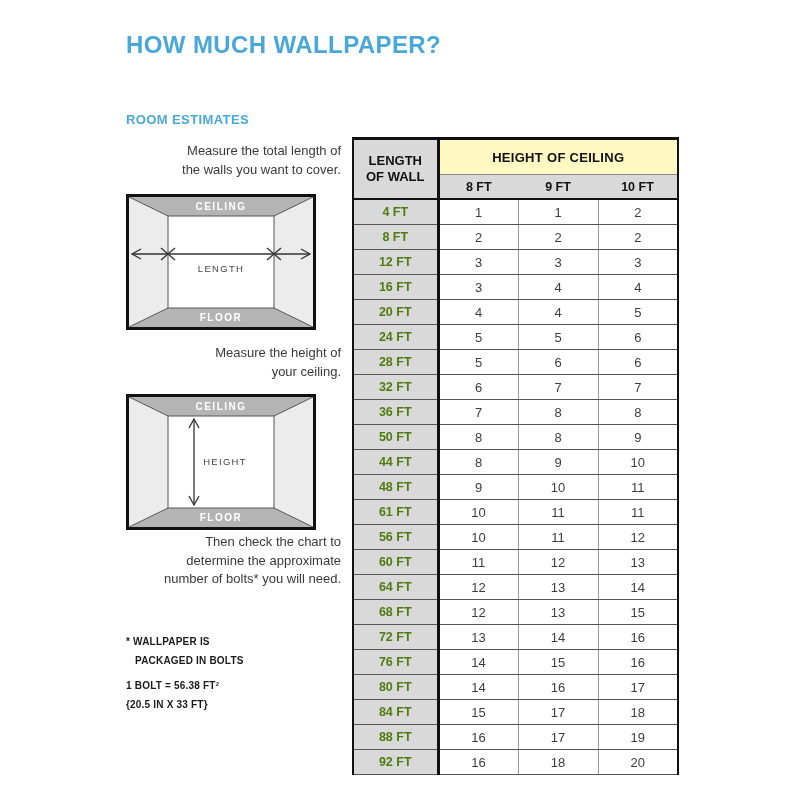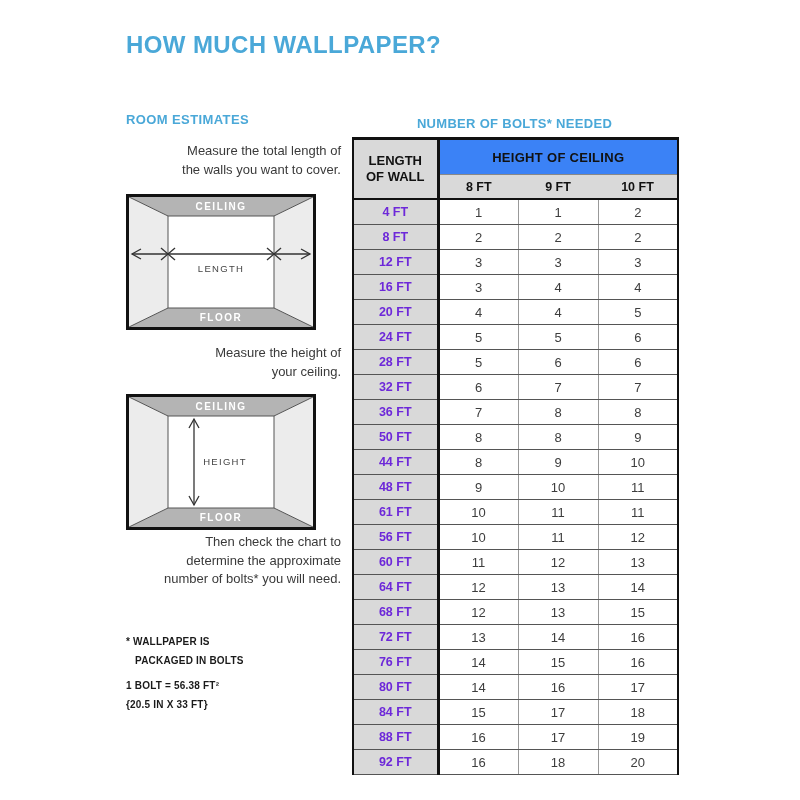--- a/index.html
+++ b/index.html
@@ -102,42 +102,42 @@
   th.len-header {
     background: #d9d9d9;
     border-right: 3px solid #111;
     border-bottom: 2px solid #111;
     font-size: 13px;
     color: #111;
     white-space: pre-line;
     line-height: 16px;
   }
   th.group-header {
-    background: #3b82f6;
+    background: #fef9c3;
     height: 34px;
     border-bottom: 1px solid #888;
     font-size: 13px;
     color: #111;
     letter-spacing: 0.3px;
   }
   tr.subrow th {
     background: #d9d9d9;
     height: 23px;
     border-bottom: 2px solid #111;
     font-size: 12.5px;
     color: #111;
   }
   td.c-label {
     background: #d9d9d9;
     border-right: 3px solid #111;
     border-bottom: 1px solid #555;
     height: 24px;
     font-weight: bold;
     font-size: 12.5px;
-    color: #6d28d9;
+    color: #4d7c0f;
   }
   td.c-val {
     background: #ffffff;
     border-bottom: 1px solid #555;
     border-left: 1px solid #999;
     font-size: 13px;
     color: #3d3d3d;
   }
   svg text {
     font-family: "Liberation Sans", sans-serif;
@@ -211,21 +211,20 @@
   <div id="footnote" class="bold-note">
     <div>* WALLPAPER IS</div>
     <div class="hang">PACKAGED IN BOLTS</div>
   </div>
 
   <div id="bolt-size" class="bold-note">
     <div>1 BOLT = 56.38 FT²</div>
     <div>{20.5 IN X 33 FT}</div>
   </div>
 
-  <div id="table-heading">NUMBER OF BOLTS* NEEDED</div>
 
   <table id="bolt-table">
     <colgroup>
       <col style="width:85px">
       <col style="width:80px">
       <col style="width:80px">
       <col style="width:80px">
     </colgroup>
     <thead>
       <tr>

